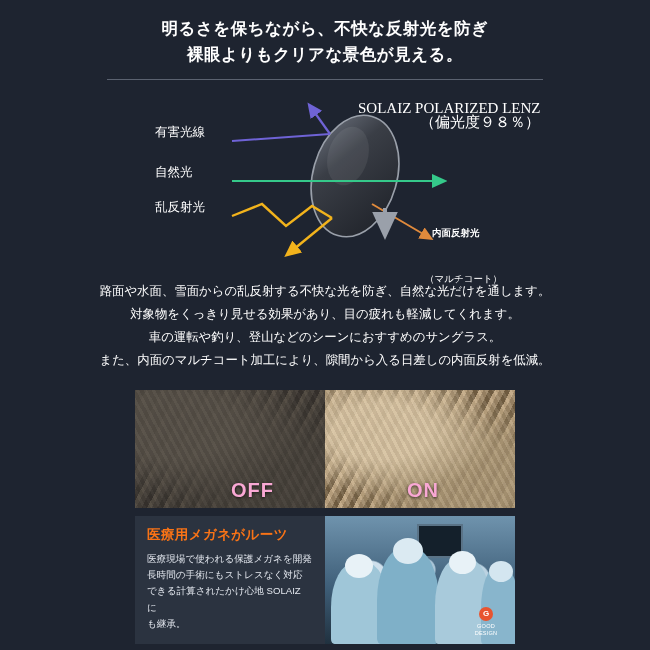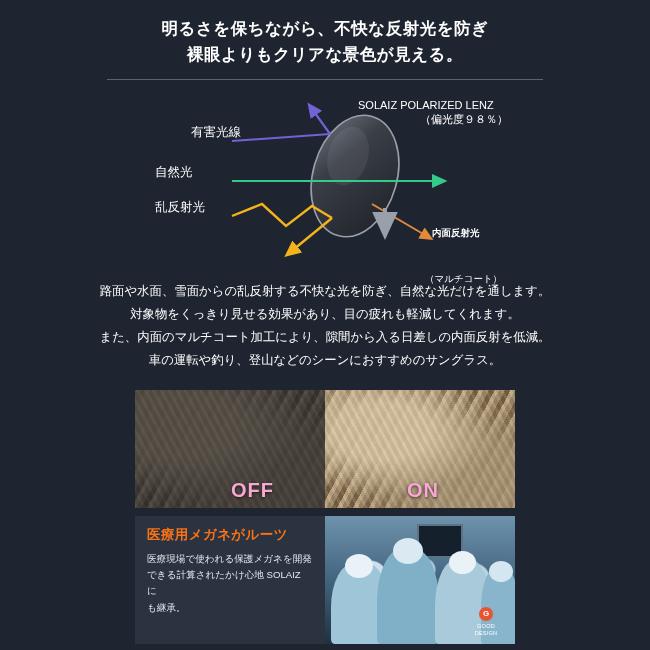--- a/index.html
+++ b/index.html
@@ -34,21 +34,21 @@
     width:650px;height:190px;
     margin-top:6px;
   }
   .diagram svg{position:absolute;left:0;top:0;}
   .dlabel{
     position:absolute;
     font-size:12.5px;
     color:#ffffff;
     white-space:nowrap;
   }
-  .dlabel.small{font-size:11px;line-height:1.35;}
+  .dlabel.small{font-size:15px;line-height:1.35;font-family:Liberation Serif, serif;}
   .dlabel.tiny{font-size:9.5px;line-height:1.4;}
 
   
   .body-copy{
     margin-top:4px;
     text-align:center;
     font-size:12.4px;
     line-height:1.85;
     color:#ffffff;
   }
@@ -208,47 +208,48 @@
       <path d="M332 132 L288 168" stroke="#f2b31c" stroke-width="2.4" fill="none" marker-end="url(#mYellow)"></path>
 
       <path d="M372 118 L430 152" stroke="#e08a3c" stroke-width="2" fill="none" marker-end="url(#mOrange)"></path>
 
       <path d="M385 122 L385 146" stroke="#9aa0aa" stroke-width="4" fill="none" marker-end="url(#mGray)"></path>
     </svg>
 
     <div class="dlabel small" style="left:358px;top:12px;">SOLAIZ POLARIZED LENZ</div>
     <div class="dlabel small" style="left:420px;top:26px;">（偏光度９８％）</div>
 
-    <div class="dlabel" style="left:155px;top:38px;margin-left:36px;">有害光線</div>
+    <div class="dlabel" style="left:155px;top:38px;">有害光線</div>
     <div class="dlabel" style="left:155px;top:78px;">自然光</div>
     <div class="dlabel" style="left:155px;top:113px;">乱反射光</div>
 
     <div class="dlabel tiny" style="left:432px;top:140px;font-weight:bold;">内面反射光</div>
     <div class="dlabel tiny" style="left:425px;top:154px;margin-top:32px;">（マルチコート）</div>
   </div>
 
   <div class="body-copy">
     <div>路面や水面、雪面からの乱反射する不快な光を防ぎ、自然な光だけを通します。</div>
     <div>対象物をくっきり見せる効果があり、目の疲れも軽減してくれます。</div>
+    <div>車の運転や釣り、登山などのシーンにおすすめのサングラス。</div>
     <div>また、内面のマルチコート加工により、隙間から入る日差しの内面反射を低減。</div>
-    <div>車の運転や釣り、登山などのシーンにおすすめのサングラス。</div>
   </div>
 
   <div class="photo-band">
     <div class="ph-half ph-off"></div>
     <div class="ph-half ph-on"></div>
     <div class="ph-tag off">OFF</div>
     <div class="ph-tag on">ON</div>
   </div>
 
   <div class="card">
     <div class="card-left">
       <div class="card-title">医療用メガネがルーツ</div>
       <div class="card-text">
         <div>医療現場で使われる保護メガネを開発</div>
+        <div>長時間の手術にもストレスなく対応</div>
         <div>できる計算されたかけ心地 SOLAIZ に</div>
         <div>も継承。</div>
       </div>
     </div>
     <div class="card-right">
       <div class="monitor"></div>
       <div class="surgeon s1"></div>
       <div class="surgeon s2"></div>
       <div class="surgeon s3"></div>
       <div class="surgeon s4"></div>

